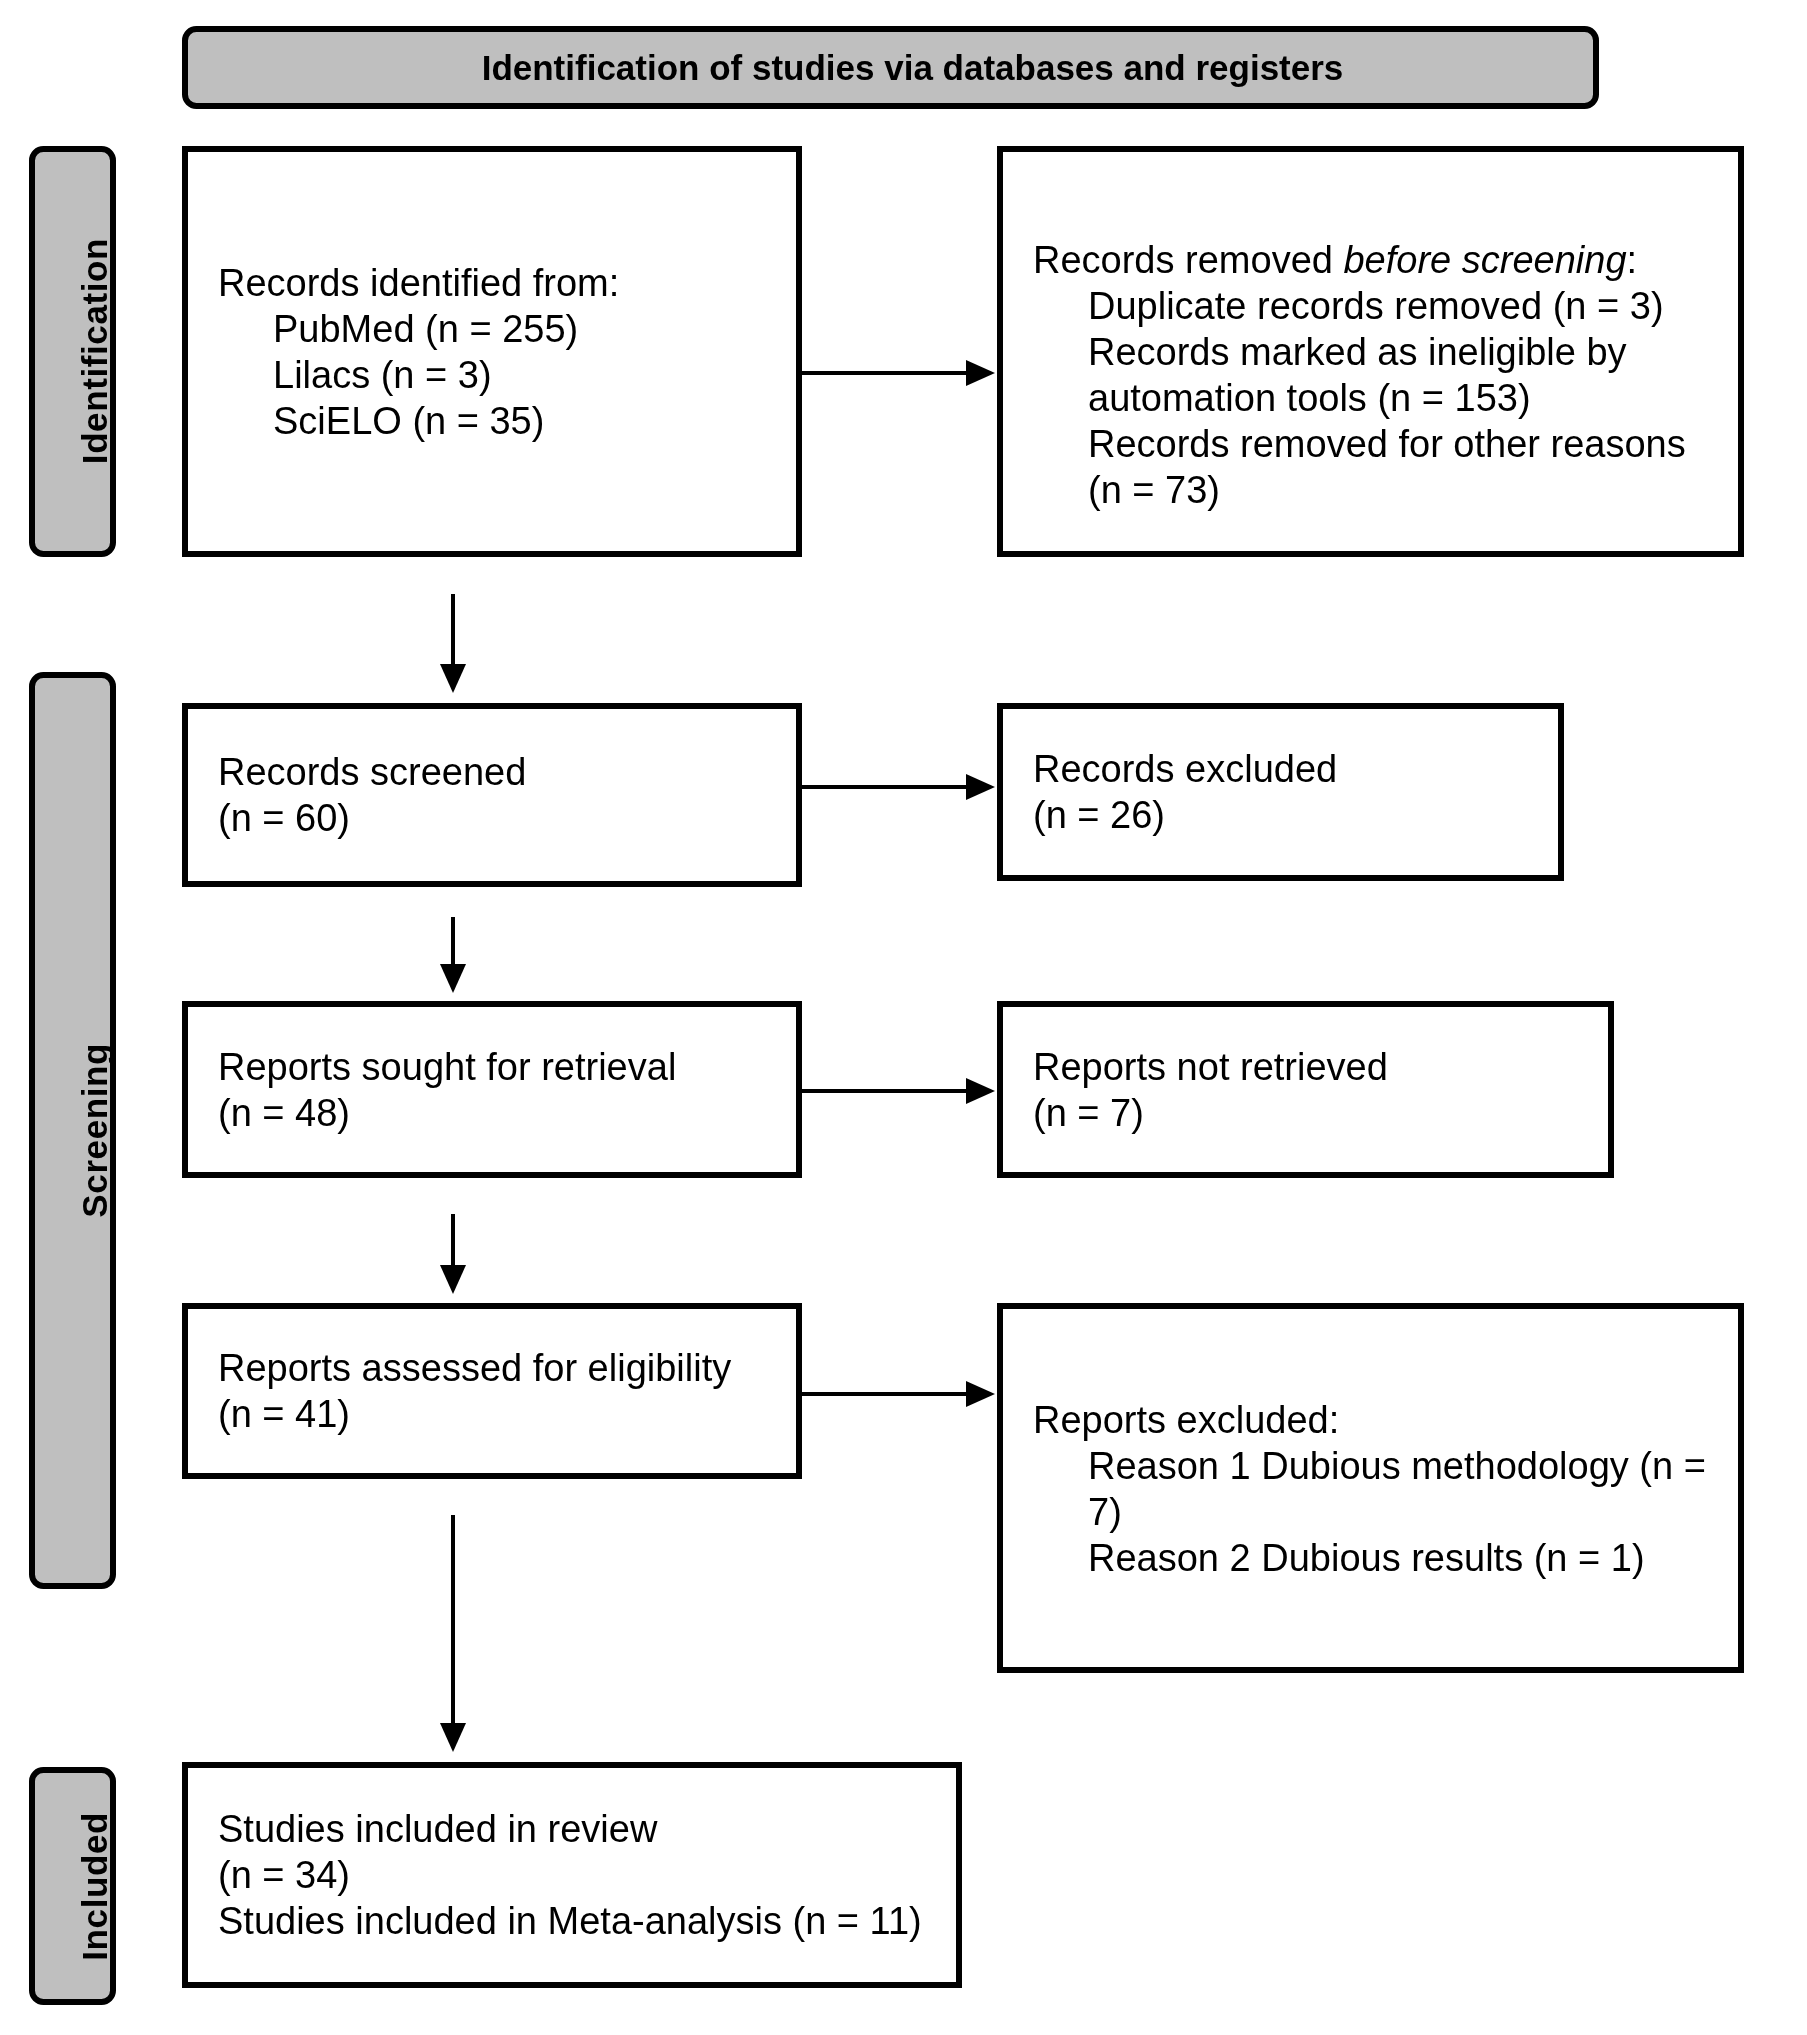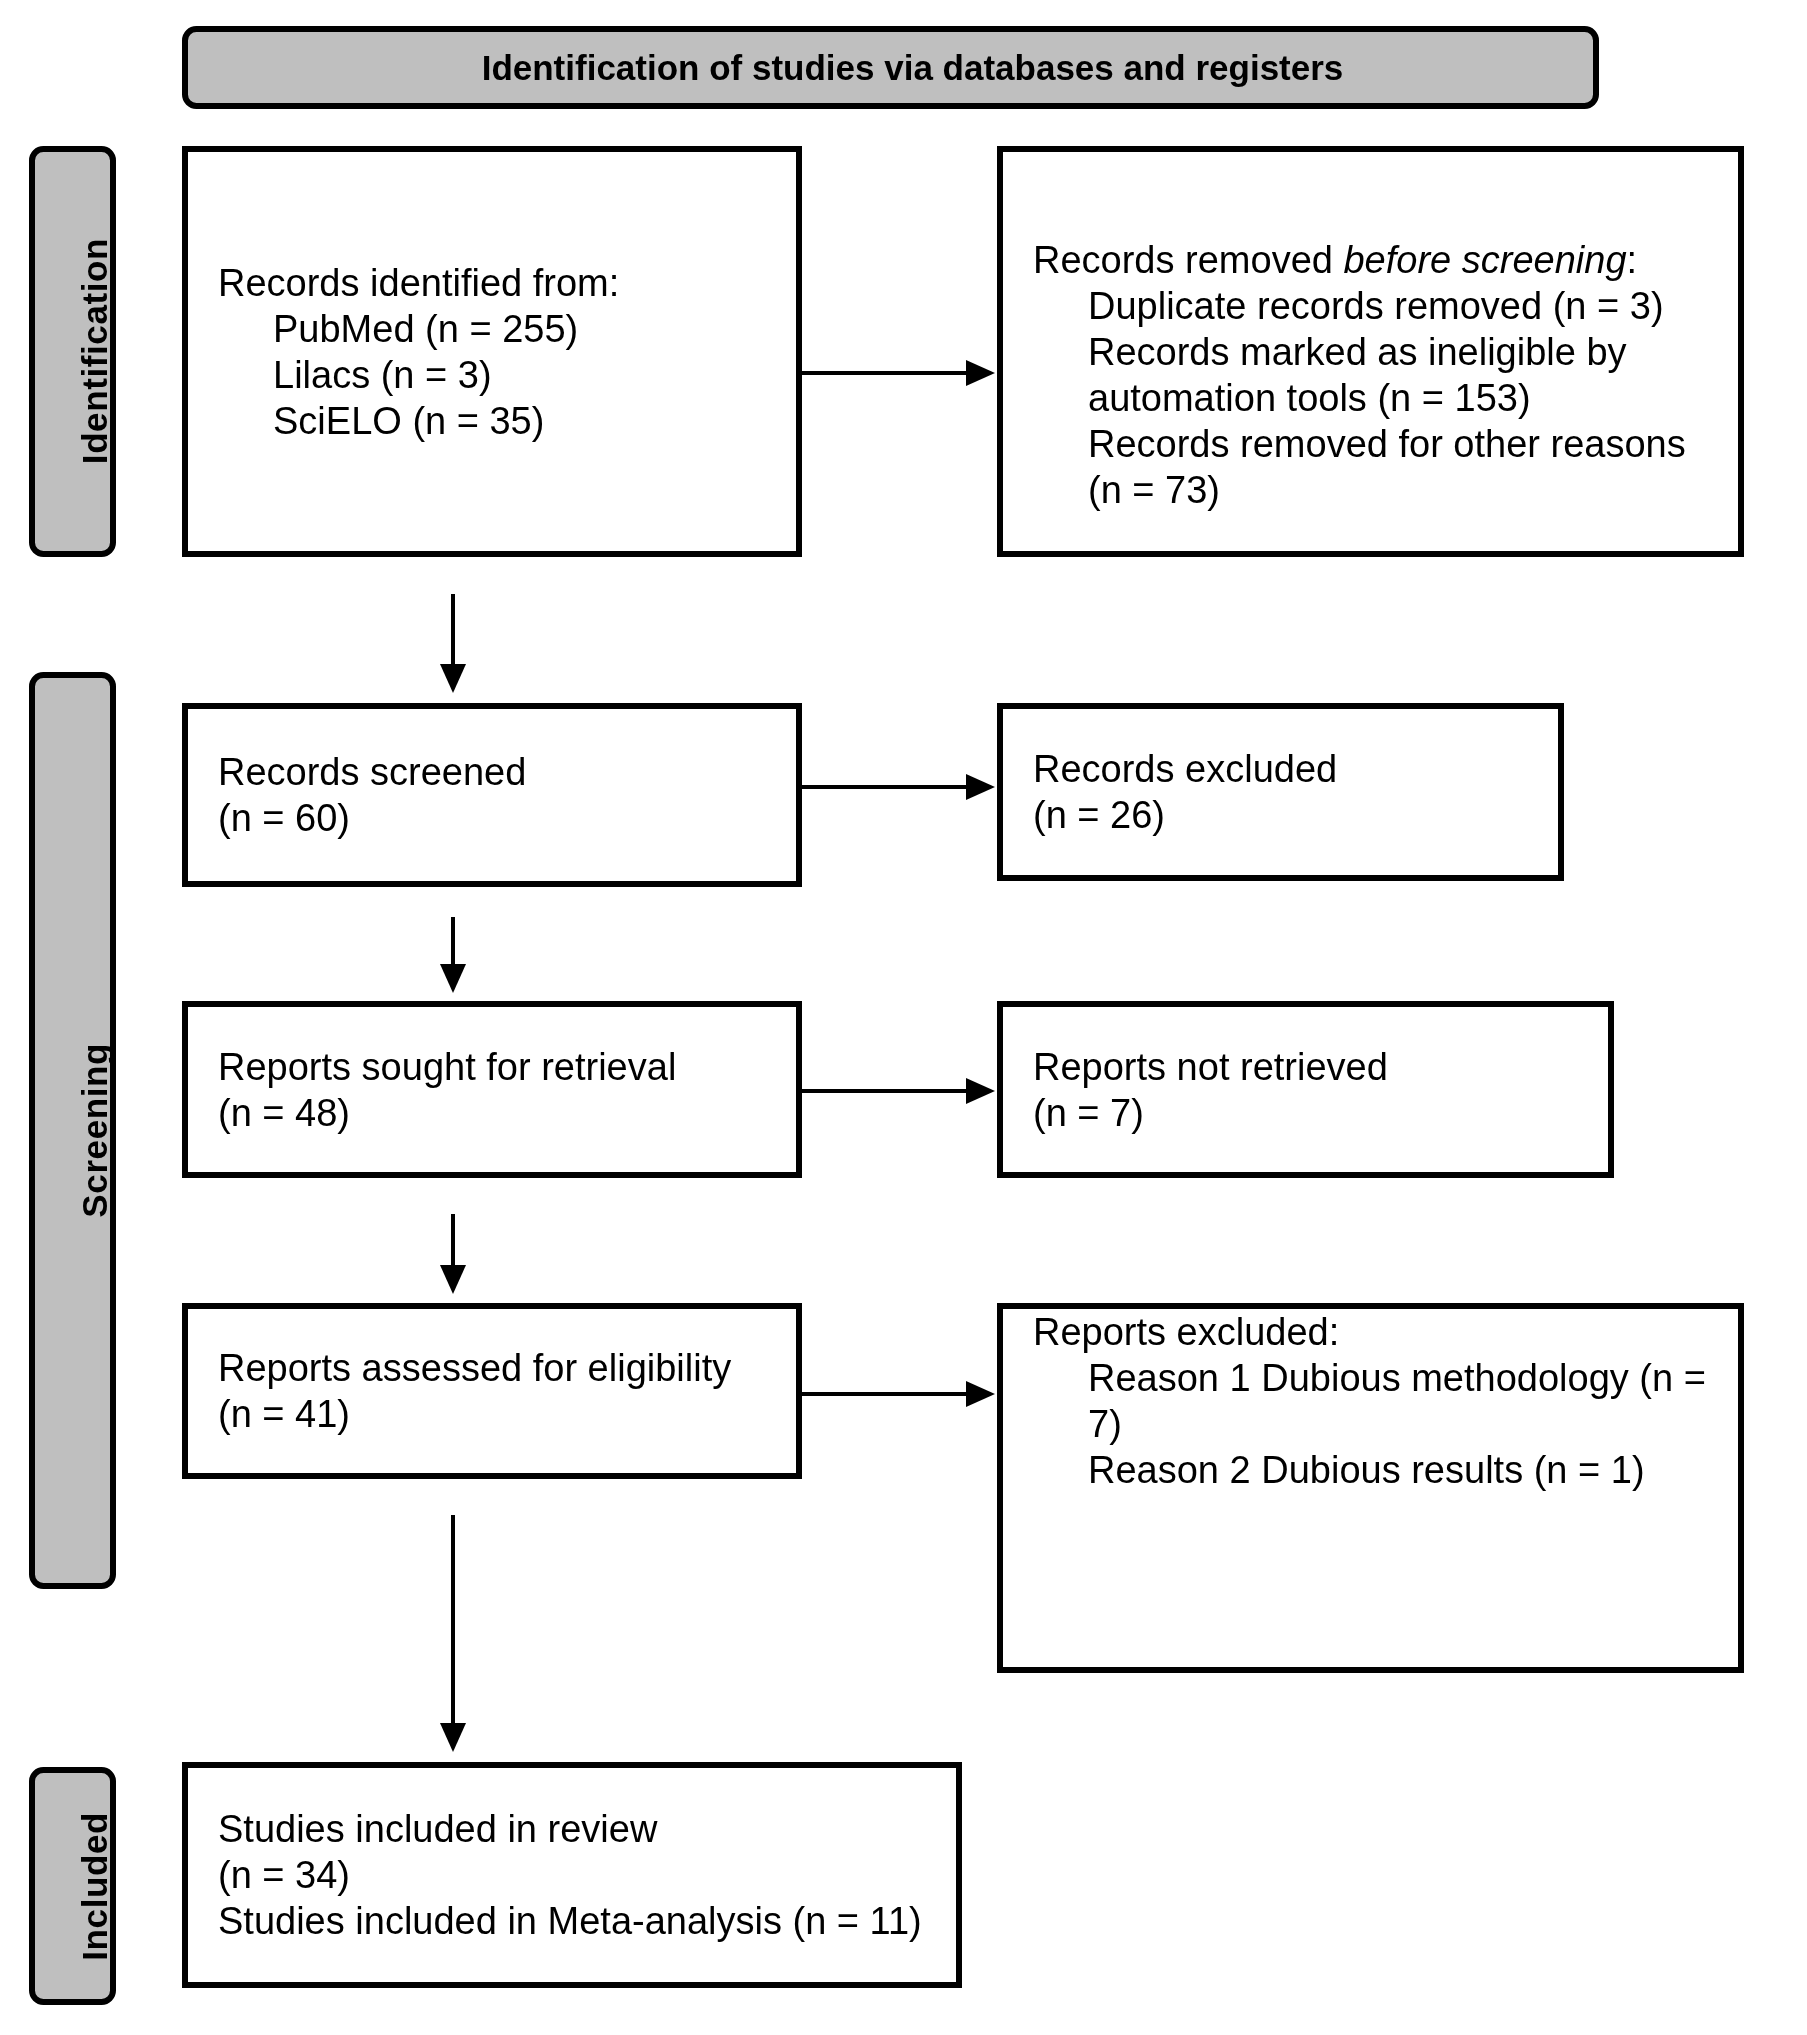--- a/index.html
+++ b/index.html
@@ -17,21 +17,21 @@
     border: 6px solid var(--border, #000000);
     box-sizing: border-box;
     display: flex;
     flex-direction: column;
     justify-content: center;
     padding-left: 30px;
     padding-right: 4.4px;
     font-size: 38px;
     line-height: 46px;
   }
-  .box.top-align { justify-content: flex-start; }
+  .box.top-align { justify-content: flex-start; padding-top: 88px; }
   .line { white-space: pre-line; }
   .indent { margin-left: 55px; }
   .band {
     position: absolute;
     background: var(--band, #bfbfbf);
     border: 6px solid var(--border, #000000);
     border-radius: 14.4px;
     box-sizing: border-box;
     display: flex;
     align-items: center;

